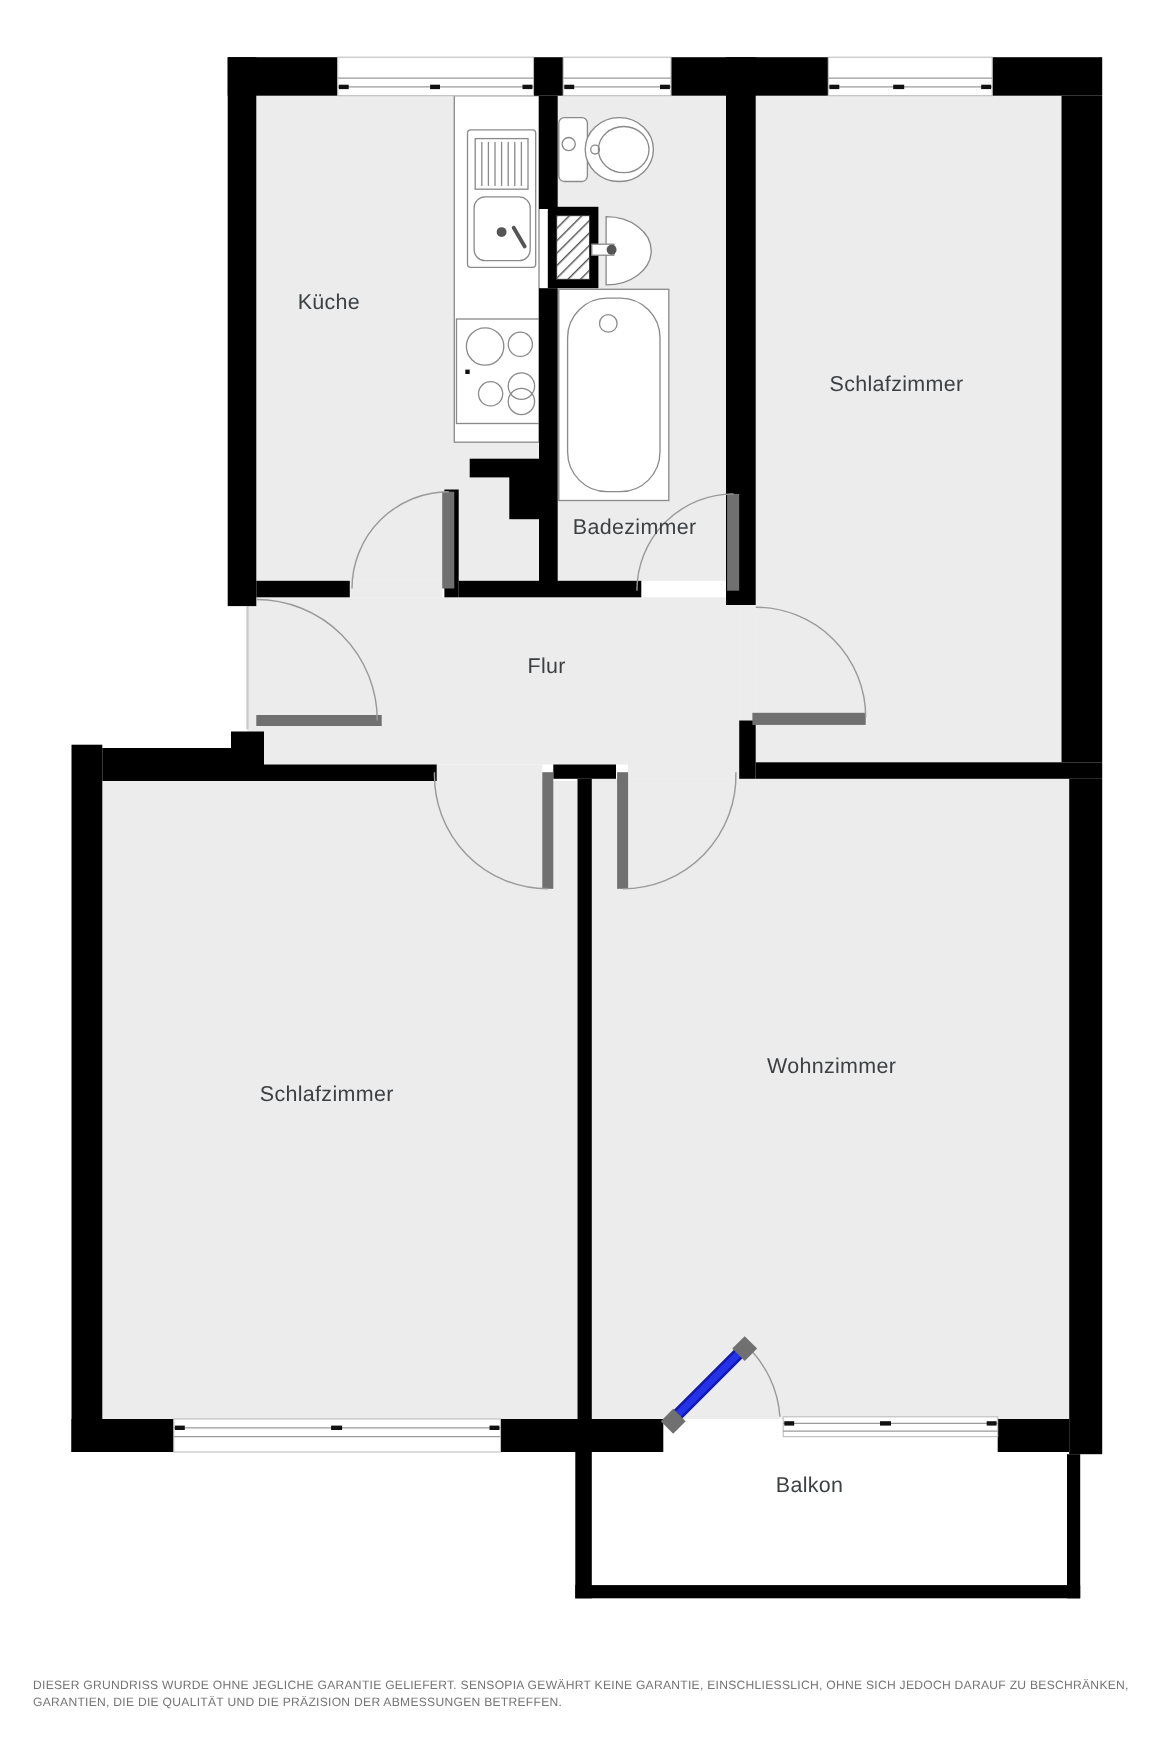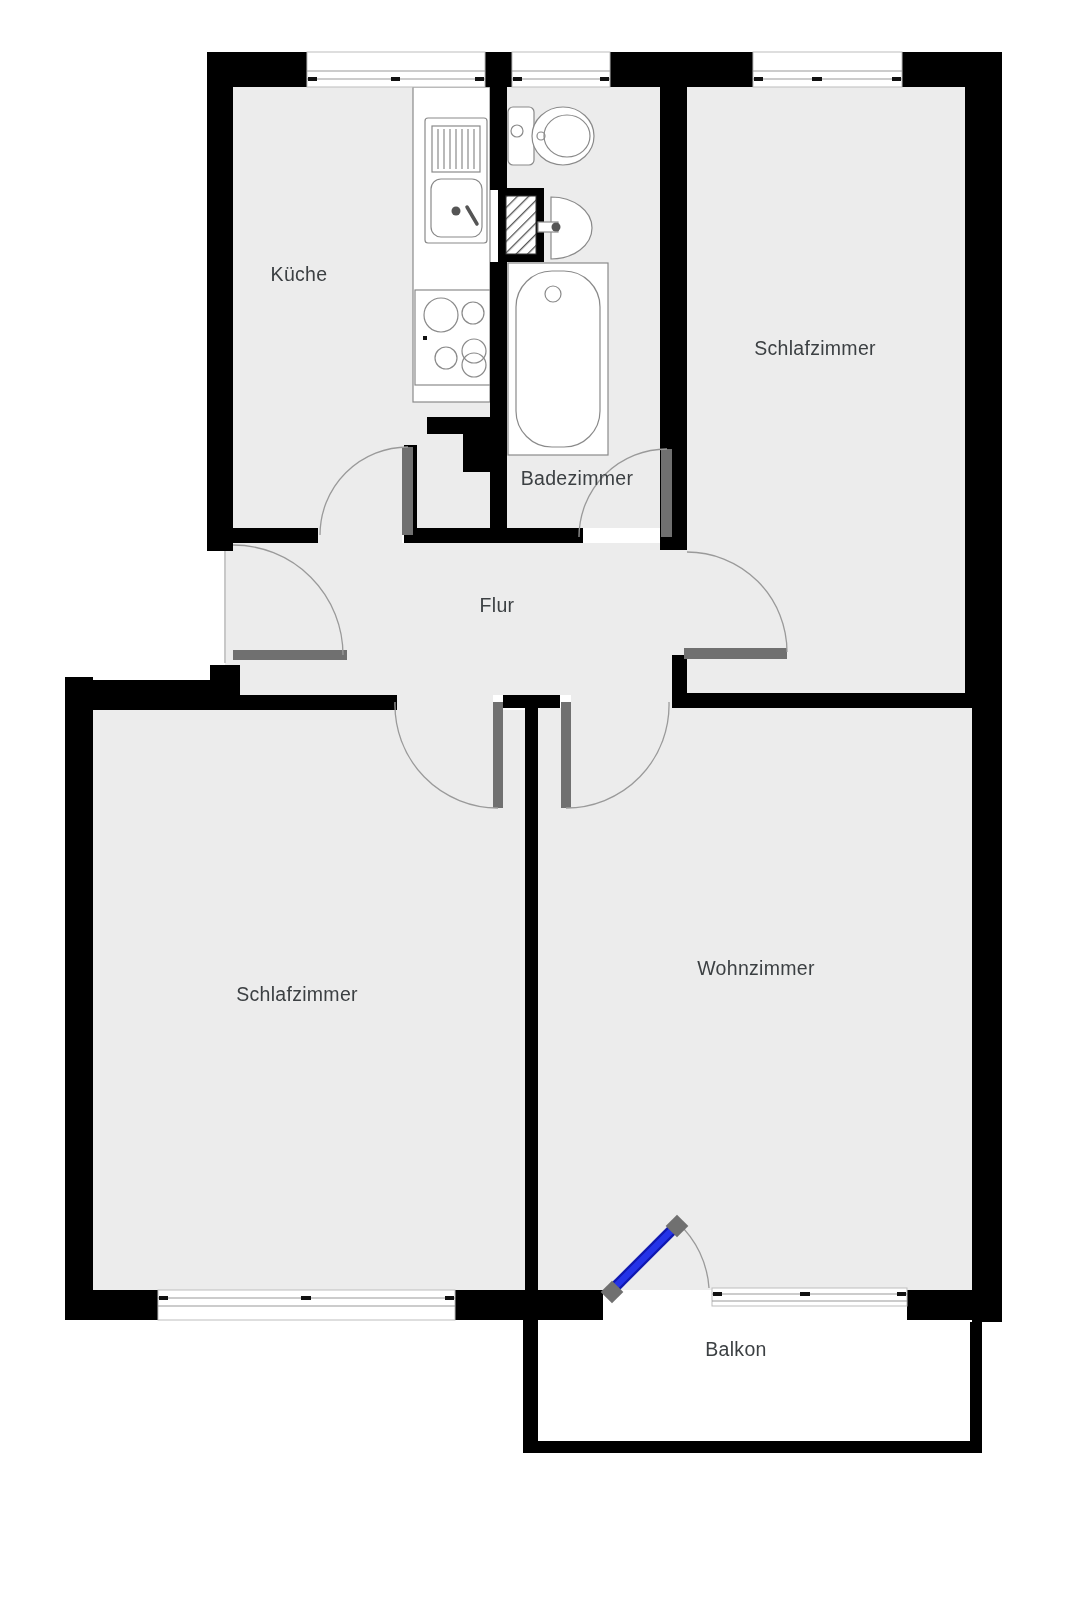--- a/index.html
+++ b/index.html
@@ -244,13 +244,14 @@
     <text class="room-label" x="299" y="281">Küche</text>
     <text class="room-label" x="577" y="485">Badezimmer</text>
     <text class="room-label" x="815" y="355">Schlafzimmer</text>
     <text class="room-label" x="497" y="612">Flur</text>
     <text class="room-label" x="297" y="1001">Schlafzimmer</text>
     <text class="room-label" x="756" y="975">Wohnzimmer</text>
     <text class="room-label" x="736" y="1356">Balkon</text>
   </g>
 </svg>
 
+<div id="disclaimer">DIESER GRUNDRISS WURDE OHNE JEGLICHE GARANTIE GELIEFERT. SENSOPIA GEWÄHRT KEINE GARANTIE, EINSCHLIESSLICH, OHNE SICH JEDOCH DARAUF ZU BESCHRÄNKEN, GARANTIEN, DIE DIE QUALITÄT UND DIE PRÄZISION DER ABMESSUNGEN BETREFFEN.</div>
 </div>
 
 </body></html>

